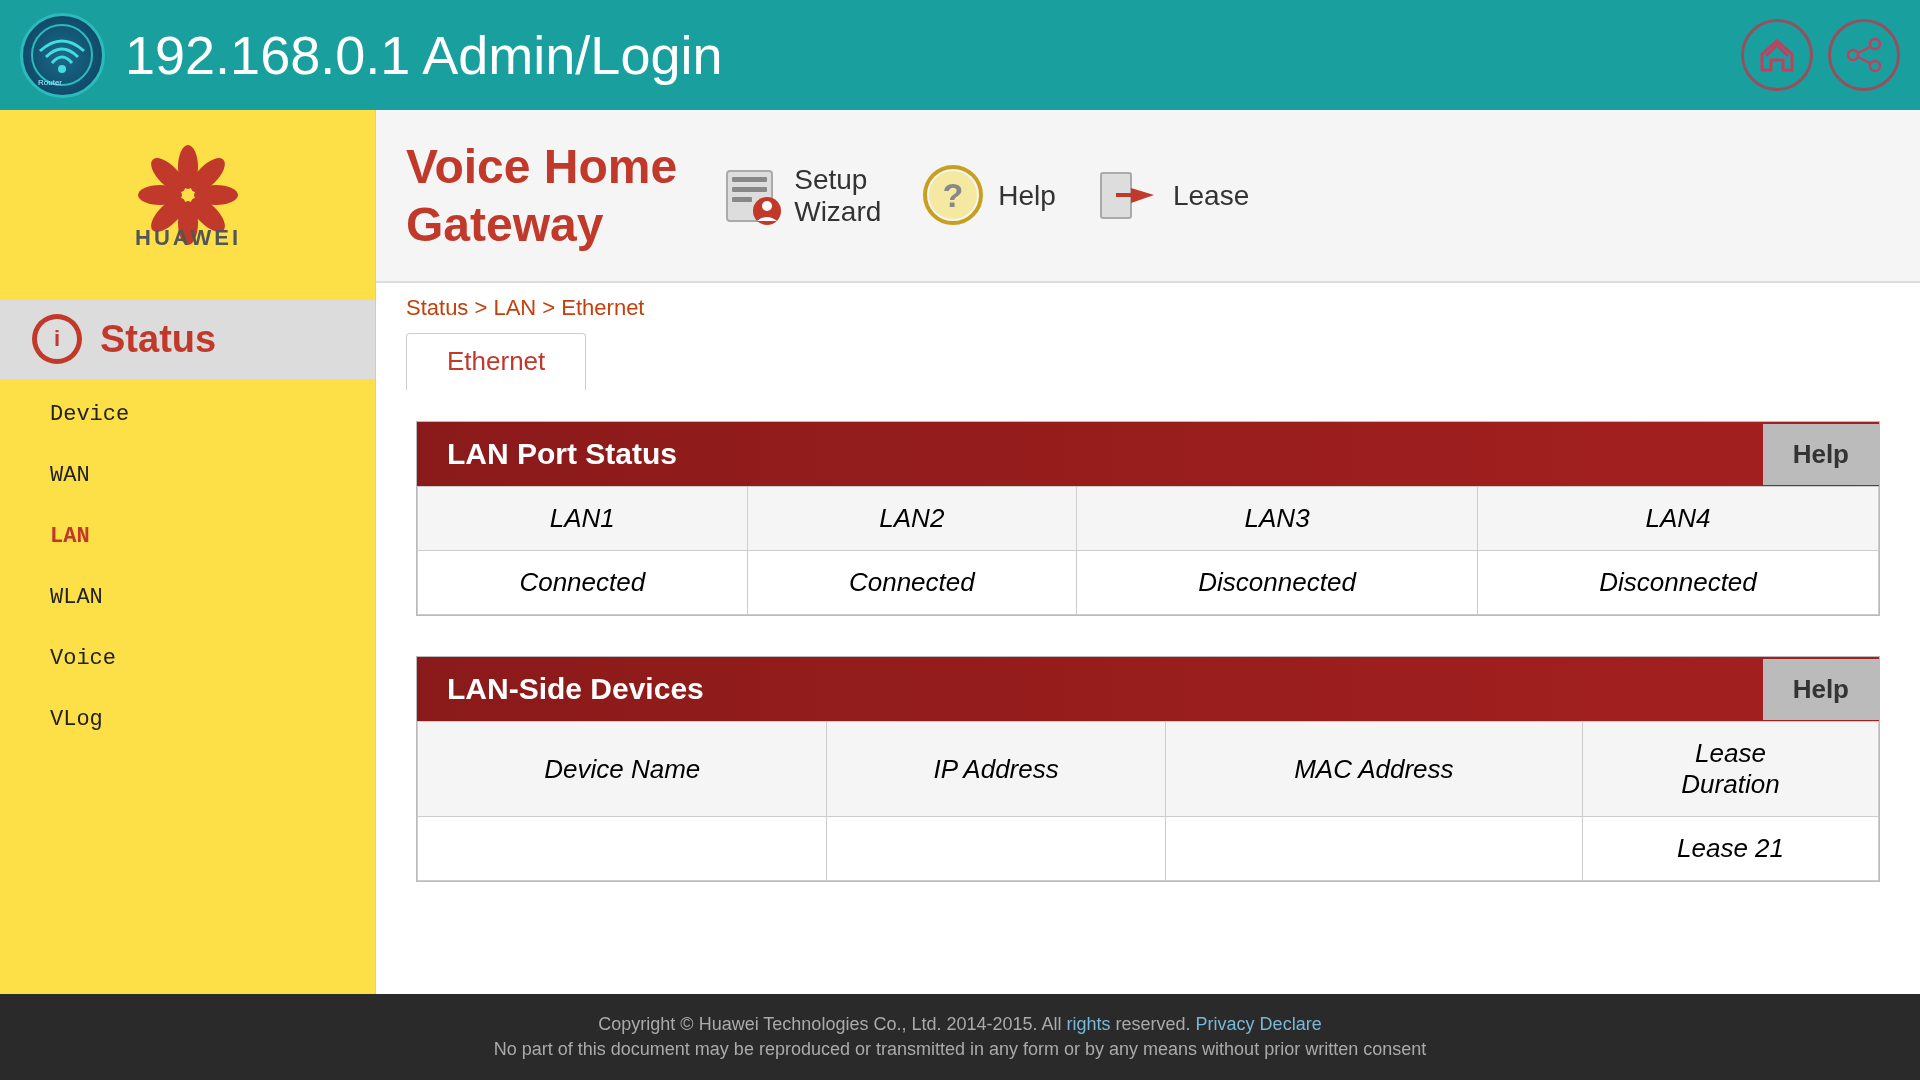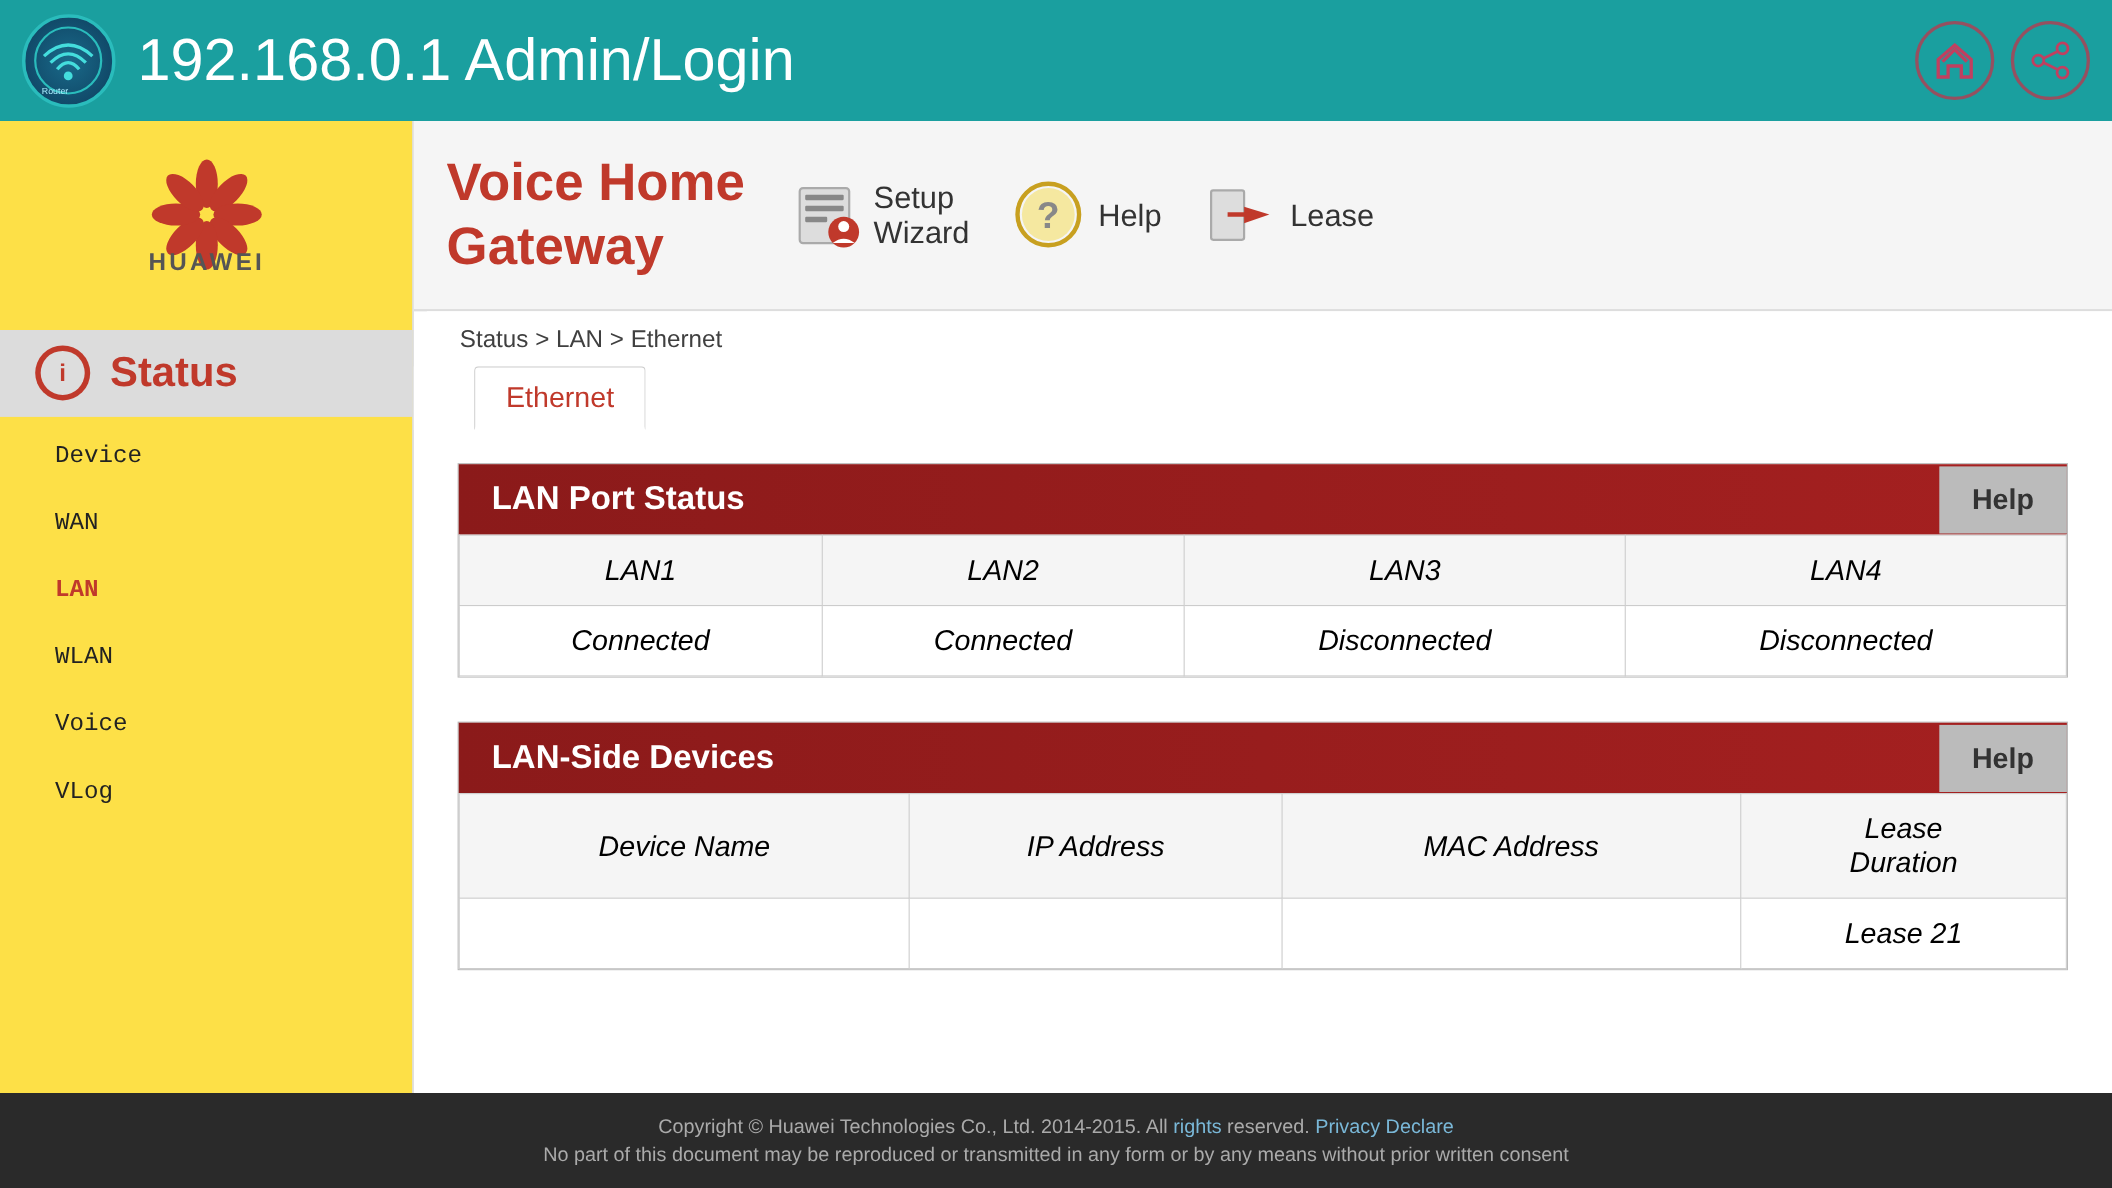--- a/index.html
+++ b/index.html
@@ -140,41 +140,39 @@
     }
     .header-action-label {
       font-size: 28px;
       color: #333;
     }
 
     
     #breadcrumb {
       padding: 12px 30px;
       font-size: 22px;
-      color: #404040;
-      background: white;
-      margin-left: 12px;
+      color: #c2410c;
+      background: white;
     }
 
     
     #tab-bar {
       padding: 0 30px;
       background: white;
     }
     .tab-item {
       display: inline-block;
-      padding: 12px 28px;
+      padding: 12px 40px;
       background: white;
       border: 1px solid #ccc;
       border-bottom: none;
       font-size: 26px;
       color: #c0392b;
       cursor: pointer;
       border-radius: 4px 4px 0 0;
-      margin-left: 25px;
     }
     .tab-item.active {
       background: white;
       border-bottom: 2px solid white;
     }
 
     
     #content-body {
       padding: 30px 40px;
     }

